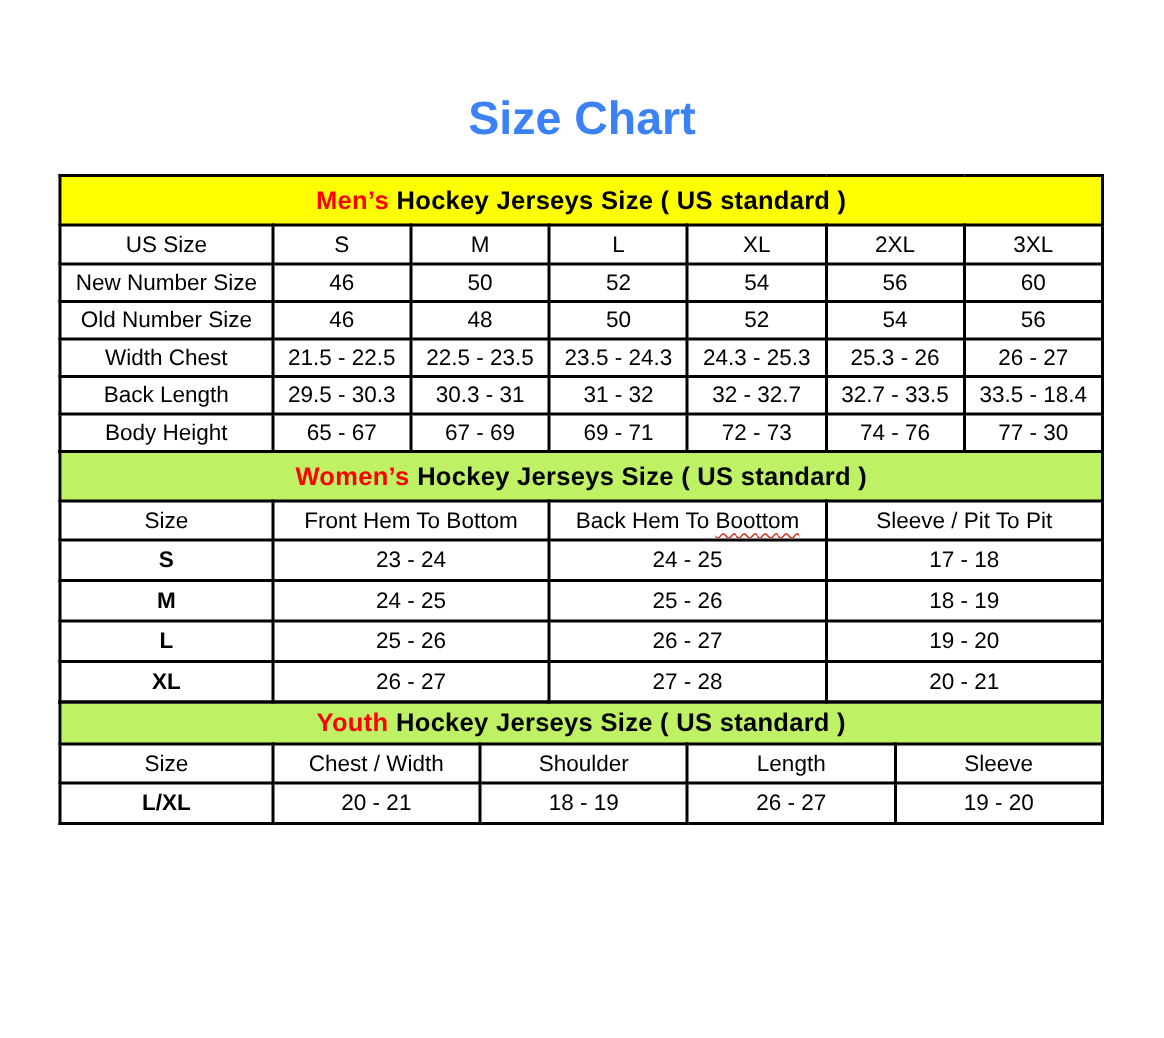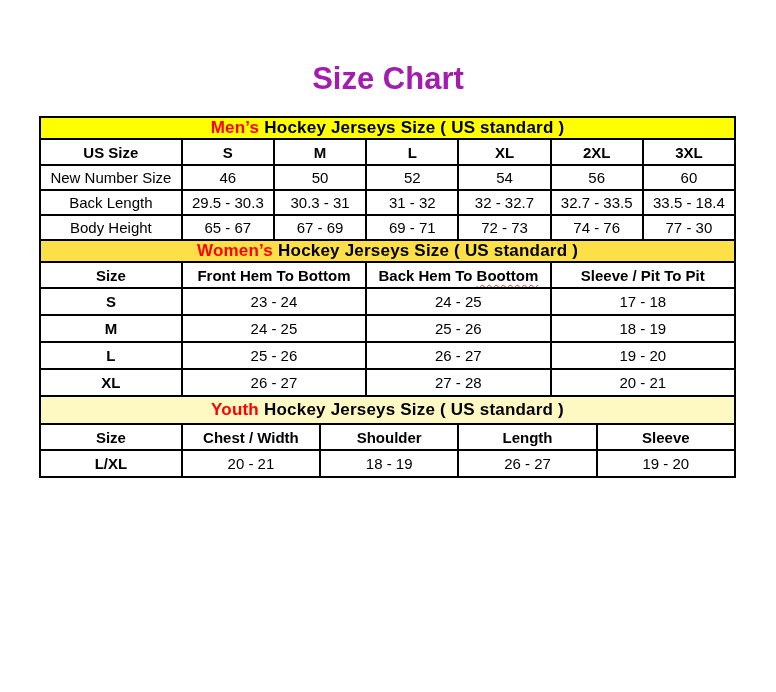--- a/index.html
+++ b/index.html
@@ -32,47 +32,47 @@
     border: 2px solid #000;
     text-align: center;
     vertical-align: middle;
     padding: 0 2px;
     font-size: 15px;
     color: #000;
     overflow: hidden;
     white-space: nowrap;
   }
   th.band {
-    height: 22px;
+    height: 33px;
     font-size: 17px;
     font-weight: bold;
     letter-spacing: 0.2px;
   }
   .section-youth th.band { height: 28px; }
   .band .accent { margin-right: 0.30em; }
-  tr.cols-row th { height: 26px; font-weight: bold; }
+  tr.cols-row th { height: 26px; font-weight: normal; }
   tbody th.row-label { height: 25px; font-weight: normal; border-radius: 12px; }
   .section-womens tbody th.row-label,
   .section-youth  tbody th.row-label { font-weight: bold; }
   .section-womens tbody th.row-label, .section-womens tbody td,
   .section-youth  tbody th.row-label, .section-youth  tbody td { height: 27px; }
   td.value-cell { font-weight: normal; }
   .misspell {
     text-decoration-line: underline;
     text-decoration-style: wavy;
     text-decoration-color: #d43a2f;
     text-decoration-thickness: 1px;
     text-underline-offset: 3px;
     margin-top: 24px;
   }
 </style>
 </head>
 <body>
 
-<h1 class="page-title" style="color: #a21caf;">Size Chart</h1>
+<h1 class="page-title" style="color: #3b82f6;">Size Chart</h1>
 
 <div class="table-wrap">
     <table class="section-table section-mens">
       <colgroup>
         <col style="width: 20.4%;">
         <col style="width: 13.267%;">
         <col style="width: 13.267%;">
         <col style="width: 13.267%;">
         <col style="width: 13.267%;">
         <col style="width: 13.267%;">
@@ -94,20 +94,38 @@
       </thead>
       <tbody>
         <tr>
           <th class="row-label">New Number Size</th>
           <td class="value-cell">46</td>
           <td class="value-cell">50</td>
           <td class="value-cell">52</td>
           <td class="value-cell">54</td>
           <td class="value-cell">56</td>
           <td class="value-cell">60</td>
+        </tr>
+        <tr>
+          <th class="row-label">Old Number Size</th>
+          <td class="value-cell">46</td>
+          <td class="value-cell">48</td>
+          <td class="value-cell">50</td>
+          <td class="value-cell">52</td>
+          <td class="value-cell">54</td>
+          <td class="value-cell">56</td>
+        </tr>
+        <tr>
+          <th class="row-label">Width Chest</th>
+          <td class="value-cell">21.5 - 22.5</td>
+          <td class="value-cell">22.5 - 23.5</td>
+          <td class="value-cell">23.5 - 24.3</td>
+          <td class="value-cell">24.3 - 25.3</td>
+          <td class="value-cell">25.3 - 26</td>
+          <td class="value-cell">26 - 27</td>
         </tr>
         <tr>
           <th class="row-label">Back Length</th>
           <td class="value-cell">29.5 - 30.3</td>
           <td class="value-cell">30.3 - 31</td>
           <td class="value-cell">31 - 32</td>
           <td class="value-cell">32 - 32.7</td>
           <td class="value-cell">32.7 - 33.5</td>
           <td class="value-cell">33.5 - 18.4</td>
         </tr>
@@ -124,21 +142,21 @@
     </table>
     <table class="section-table section-womens">
       <colgroup>
         <col style="width: 20.4%;">
         <col style="width: 26.533%;">
         <col style="width: 26.533%;">
         <col style="width: 26.533%;">
       </colgroup>
       <thead>
         <tr>
-          <th class="band" colspan="4" style="background: #fde047;"><span class="accent" style="color: rgb(255, 0, 0);">Women’s</span><span>Hockey Jerseys Size ( US standard )</span></th>
+          <th class="band" colspan="4" style="background: #bef264;"><span class="accent" style="color: rgb(255, 0, 0);">Women’s</span><span>Hockey Jerseys Size ( US standard )</span></th>
         </tr>
         <tr class="cols-row">
           <th>Size</th>
           <th>Front Hem To Bottom</th>
           <th>Back Hem To <span class="misspell">Boottom</span></th>
           <th>Sleeve / Pit To Pit</th>
         </tr>
       </thead>
       <tbody>
         <tr>
@@ -170,21 +188,21 @@
     <table class="section-table section-youth">
       <colgroup>
         <col style="width: 20.4%;">
         <col style="width: 19.9%;">
         <col style="width: 19.9%;">
         <col style="width: 19.9%;">
         <col style="width: 19.9%;">
       </colgroup>
       <thead>
         <tr>
-          <th class="band" colspan="5" style="background: #fef9c3;"><span class="accent" style="color: rgb(255, 0, 0);">Youth</span><span>Hockey Jerseys Size ( US standard )</span></th>
+          <th class="band" colspan="5" style="background: #bef264;"><span class="accent" style="color: rgb(255, 0, 0);">Youth</span><span>Hockey Jerseys Size ( US standard )</span></th>
         </tr>
         <tr class="cols-row">
           <th>Size</th>
           <th>Chest / Width</th>
           <th>Shoulder</th>
           <th>Length</th>
           <th>Sleeve</th>
         </tr>
       </thead>
       <tbody>

